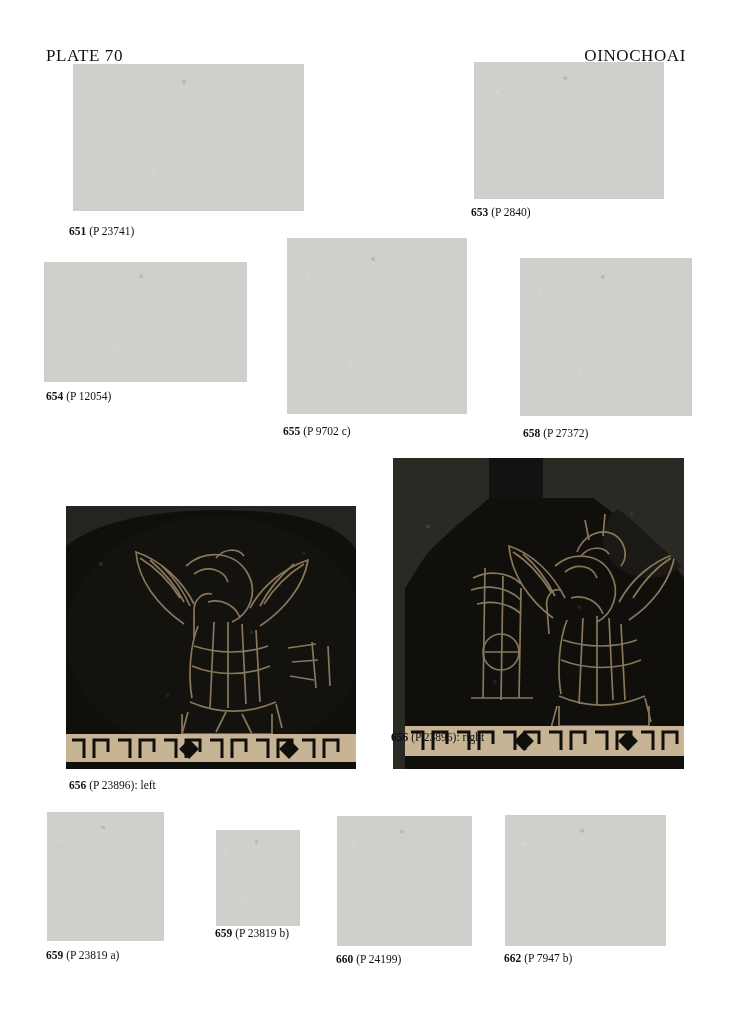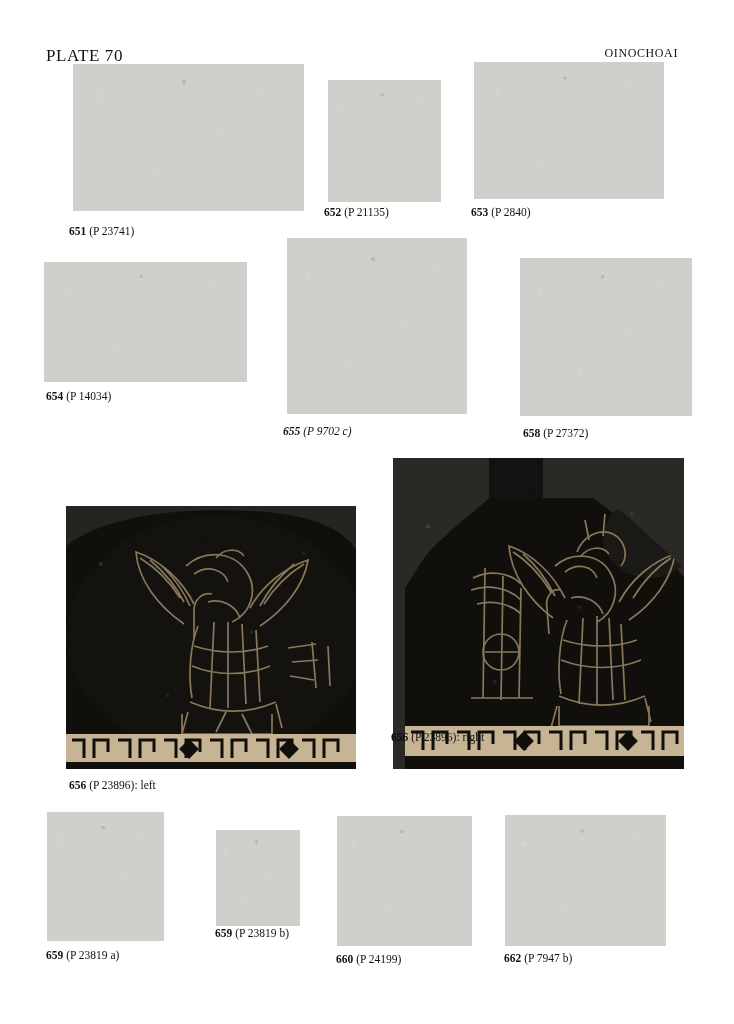--- a/index.html
+++ b/index.html
@@ -31,23 +31,23 @@
   .plate-label {
     position: absolute;
     left: 46px;
     top: 0;
     font-size: 17px;
     letter-spacing: 0.6px;
     font-family: "Liberation Serif", serif;
   }
   .plate-title {
     position: absolute;
-    right: 56px;
+    right: 48px;
     top: 0;
-    font-size: 12px;
+    font-size: 17px;
     letter-spacing: 0.6px;
     font-family: Liberation Serif, serif;
   }
 
   .fig {
     position: absolute;
   }
   .photo {
     position: absolute;
     left: 0;
@@ -126,43 +126,20 @@
         <path d="M0,147 L0,100 L18,132 L56,146 Z" fill="#cfcfcc"></path>
       </svg>
       <div class="noise"></div>
     </div>
     <div class="caption" style="left:-4px;top:161px;">
       <b>651</b>
       <span>(P 23741)</span>
     </div>
   </div>
 
-  <div class="fig" style="left:328px;top:80px;width:113px;height:122px;">
-    <div class="photo" style="width:113px;height:122px;">
-      <div class="plate-bg"></div>
-      <svg width="113" height="122" viewBox="0 0 113 122">
-        <path d="M12,22 L88,14 L100,40 L96,96 L44,106 L14,96 Z" fill="#17160f"></path>
-        <path d="M14,46 L62,40 L70,58 L66,88 L20,92 Z" fill="#b6a384"></path>
-        <g stroke="#17160f" stroke-width="1.6" fill="none">
-          <circle cx="34" cy="60" r="7"></circle>
-          <circle cx="36" cy="76" r="6"></circle>
-          <path d="M26,52 c8,-8 22,-6 26,4"></path>
-          <path d="M44,66 l14,4 M42,82 l16,2"></path>
-          <path d="M56,46 c8,10 10,26 4,40"></path>
-        </g>
-        <path d="M0,0 L113,0 L113,12 L90,10 L10,20 L0,26 Z" fill="#cfcfcc"></path>
-        <path d="M0,122 L0,92 L16,100 L44,110 L100,100 L104,122 Z" fill="#cfcfcc"></path>
-      </svg>
-      <div class="noise"></div>
-    </div>
-    <div class="caption" style="left:-4px;top:126px;">
-      <b>652</b>
-      <span>(P 21135)</span>
-    </div>
-  </div>
 
   <div class="fig" style="left:474px;top:62px;width:190px;height:166px;padding-left:16px;">
     <div class="photo" style="width:190px;height:137px;">
       <div class="plate-bg"></div>
       <svg width="190" height="137" viewBox="0 0 190 137">
         <rect x="0" y="0" width="190" height="137" fill="#17160f"></rect>
         <path d="M0,96 L16,84 L34,92 L30,116 L8,124 L0,118 Z" fill="#c3b191"></path>
         <g stroke="#a08d6a" stroke-width="1.5" fill="none">
           <path d="M60,32 c14,-14 40,-14 54,4 c12,16 10,46 -4,64 c-12,16 -34,18 -46,4"></path>
           <path d="M68,44 l4,58 M80,40 l2,62 M92,40 l4,60 M104,44 l2,54"></path>
@@ -200,21 +177,21 @@
           <path d="M112,74 c18,10 38,14 58,12"></path>
           <path d="M180,40 c8,10 10,28 4,40"></path>
         </g>
         <path d="M0,0 L203,0 L203,14 L120,10 L12,20 L0,30 Z" fill="#cfcfcc"></path>
         <path d="M0,120 L0,88 L20,96 L110,108 L200,98 L203,120 Z" fill="#cfcfcc"></path>
       </svg>
       <div class="noise"></div>
     </div>
     <div class="caption" style="left:2px;top:128px;">
       <b>654</b>
-      <span>(P 14034)</span>
+      <span>(P 12054)</span>
     </div>
   </div>
 
   <div class="fig" style="left:287px;top:238px;width:180px;height:176px;">
     <div class="photo" style="width:180px;height:176px;">
       <div class="plate-bg"></div>
       <svg width="180" height="176" viewBox="0 0 180 176">
         <path d="M18,30 L150,8 L172,30 L166,120 L110,160 L64,146 L22,96 Z" fill="#17160f"></path>
         <g stroke="#a4906c" stroke-width="1.6" fill="none">
           <path d="M130,60 c10,-8 22,-2 24,10 c2,10 -6,18 -16,18"></path>
@@ -225,21 +202,21 @@
           <path d="M92,118 c-8,8 -10,20 -6,30"></path>
           <path d="M84,128 l-12,8 M86,138 l-14,6"></path>
           <path d="M96,142 c14,6 28,6 42,2"></path>
           <path d="M148,38 c6,6 8,14 6,20"></path>
         </g>
         <path d="M0,0 L180,0 L180,14 L150,6 L16,28 L0,40 Z" fill="#cfcfcc"></path>
         <path d="M0,176 L0,92 L22,100 L62,150 L110,164 L168,124 L176,176 Z" fill="#cfcfcc"></path>
       </svg>
       <div class="noise"></div>
     </div>
-    <div class="caption" style="left:-4px;top:187px;font-style:italic;">
+    <div class="caption" style="left:-4px;top:187px;">
       <b>655</b>
       <span>(P 9702 c)</span>
     </div>
   </div>
 
   <div class="fig" style="left:520px;top:258px;width:172px;height:158px;">
     <div class="photo" style="width:172px;height:158px;">
       <div class="plate-bg"></div>
       <svg width="172" height="158" viewBox="0 0 172 158">
         <path d="M14,20 L120,6 L168,52 L166,140 L30,150 L10,118 Z" fill="#17160f"></path>

